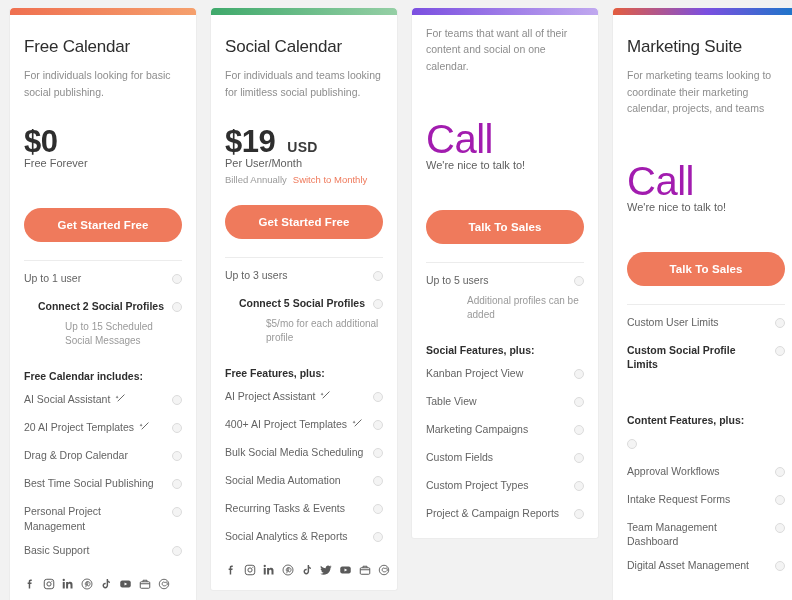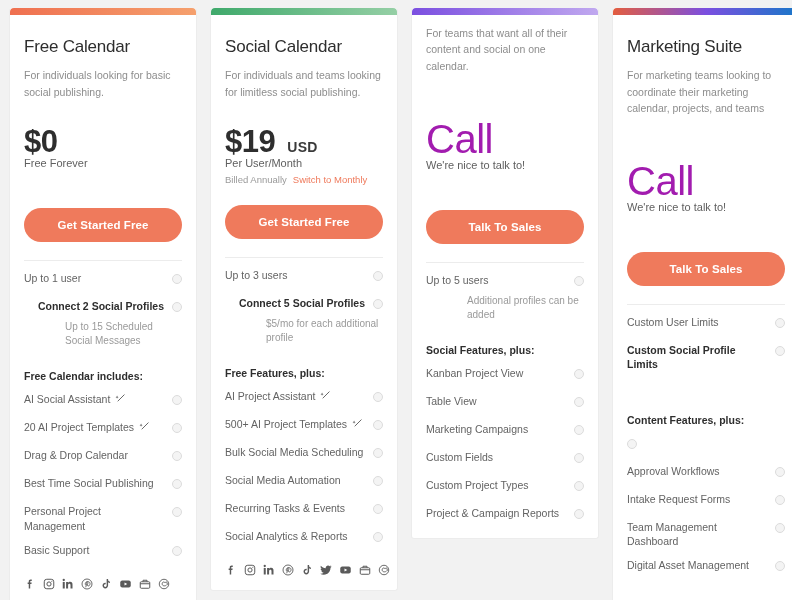--- a/index.html
+++ b/index.html
@@ -301,21 +301,21 @@
                 <span><svg class="ai-icon" viewBox="0 0 24 24" fill="none" stroke="#5a5a5a" stroke-width="2" stroke-linecap="round">
                     <path d="M20 4L9 15"></path>
                     <path d="M8 16l-1.5 1.5"></path>
                     <path d="M4.5 5.5l1 2.5 2.5 1-2.5 1-1 2.5-1-2.5-2.5-1 2.5-1z" fill="#5a5a5a" stroke="none"></path>
                   </svg></span>
               </div>
               <span class="info-dot"></span>
             </div>
             <div class="feat">
               <div class="feat-txt">
-                <span>500+ AI Project Templates</span>
+                <span>400+ AI Project Templates</span>
                 <span><svg class="ai-icon" viewBox="0 0 24 24" fill="none" stroke="#5a5a5a" stroke-width="2" stroke-linecap="round">
                     <path d="M20 4L9 15"></path>
                     <path d="M8 16l-1.5 1.5"></path>
                     <path d="M4.5 5.5l1 2.5 2.5 1-2.5 1-1 2.5-1-2.5-2.5-1 2.5-1z" fill="#5a5a5a" stroke="none"></path>
                   </svg></span>
               </div>
               <span class="info-dot"></span>
             </div>
             <div class="feat">
               <div class="feat-txt">

